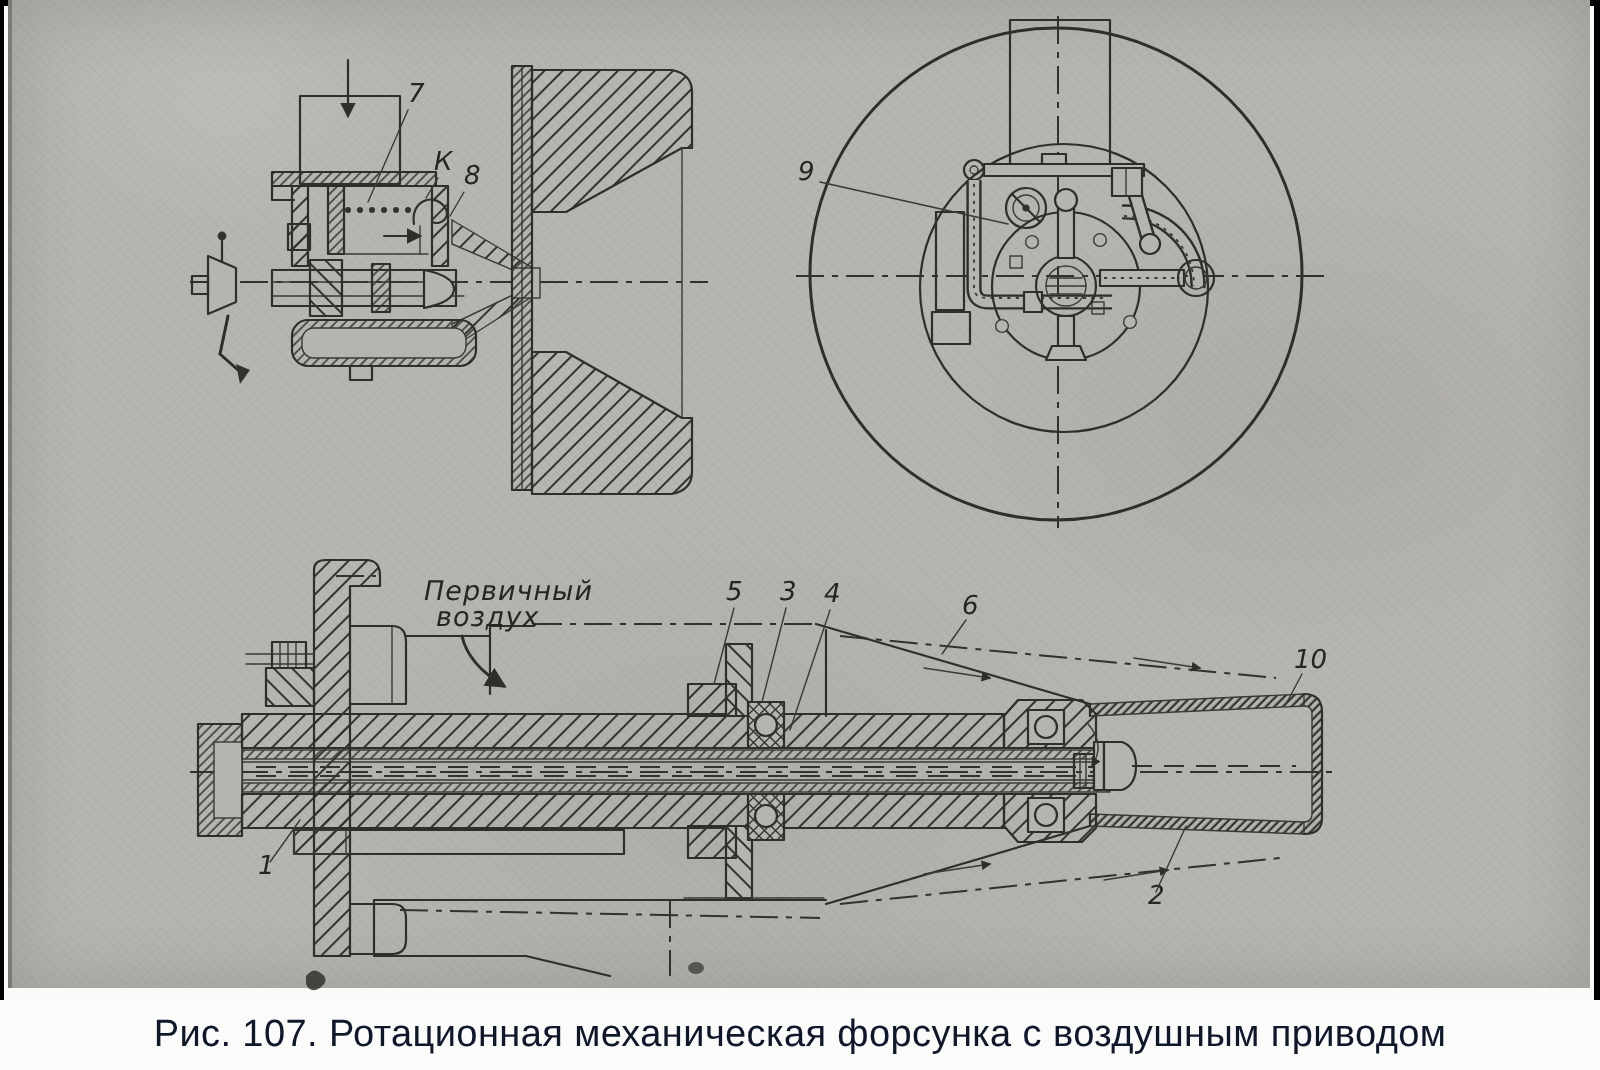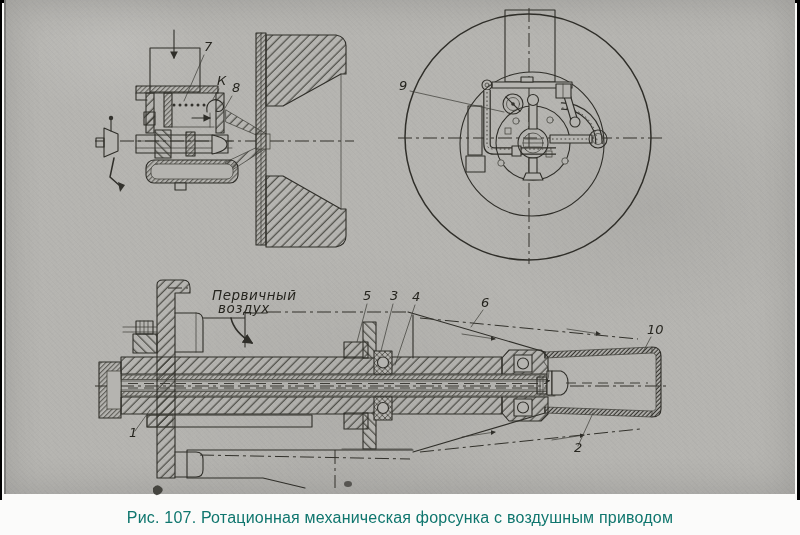--- a/index.html
+++ b/index.html
@@ -9,21 +9,21 @@
   .scan{position:absolute;left:4px;top:0;right:5px;height:494px;background-color:#b5b4b0;
     background-image:
       radial-gradient(140px 100px at 14% 10%, rgba(255,255,255,.10), transparent 70%),
       radial-gradient(260px 170px at 82% 42%, rgba(0,0,0,.05), transparent 72%),
       radial-gradient(320px 220px at 45% 82%, rgba(0,0,0,.04), transparent 72%),
       repeating-linear-gradient(47deg, rgba(0,0,0,.02) 0 1px, transparent 1px 4px),
       repeating-linear-gradient(-41deg, rgba(255,255,255,.025) 0 1px, transparent 1px 3px);
     box-shadow:inset 0 0 38px rgba(0,0,0,.14), inset 2px 0 0 rgba(0,0,0,.25);}
   .caption-bar{position:absolute;left:0;right:0;bottom:0;height:35px;background:#fbfbfa;
     display:flex;align-items:center;justify-content:center;}
-  .caption-text{font-size:16px;color:#0f766e;letter-spacing:.2px;white-space:nowrap;}
+  .caption-text{font-size:19px;color:#0f172a;letter-spacing:.2px;white-space:nowrap;}
   svg.drawing{position:absolute;left:0;top:0;width:800px;height:535px;}
   
   .ln{stroke:#2f2e29;fill:none;stroke-width:1.1;stroke-linecap:round;stroke-linejoin:round}
   .lk{stroke:#2f2e29;fill:none;stroke-width:1.5;stroke-linecap:round}
   .lt{stroke:#3a3933;fill:none;stroke-width:.7;stroke-linecap:round}
   .ld{stroke:#32312b;fill:none;stroke-width:1;stroke-dasharray:14 4 3 4}
   .lsd{stroke:#32312b;fill:none;stroke-width:.9;stroke-dasharray:10 6}
   .ldt{stroke:#3a3933;fill:none;stroke-width:.9;stroke-dasharray:1.6 2.6}
   .p8i{stroke:#2f2e29;fill:none;stroke-width:7.6}
   .p8p{stroke:#b5b4b0;fill:none;stroke-width:5.2}

